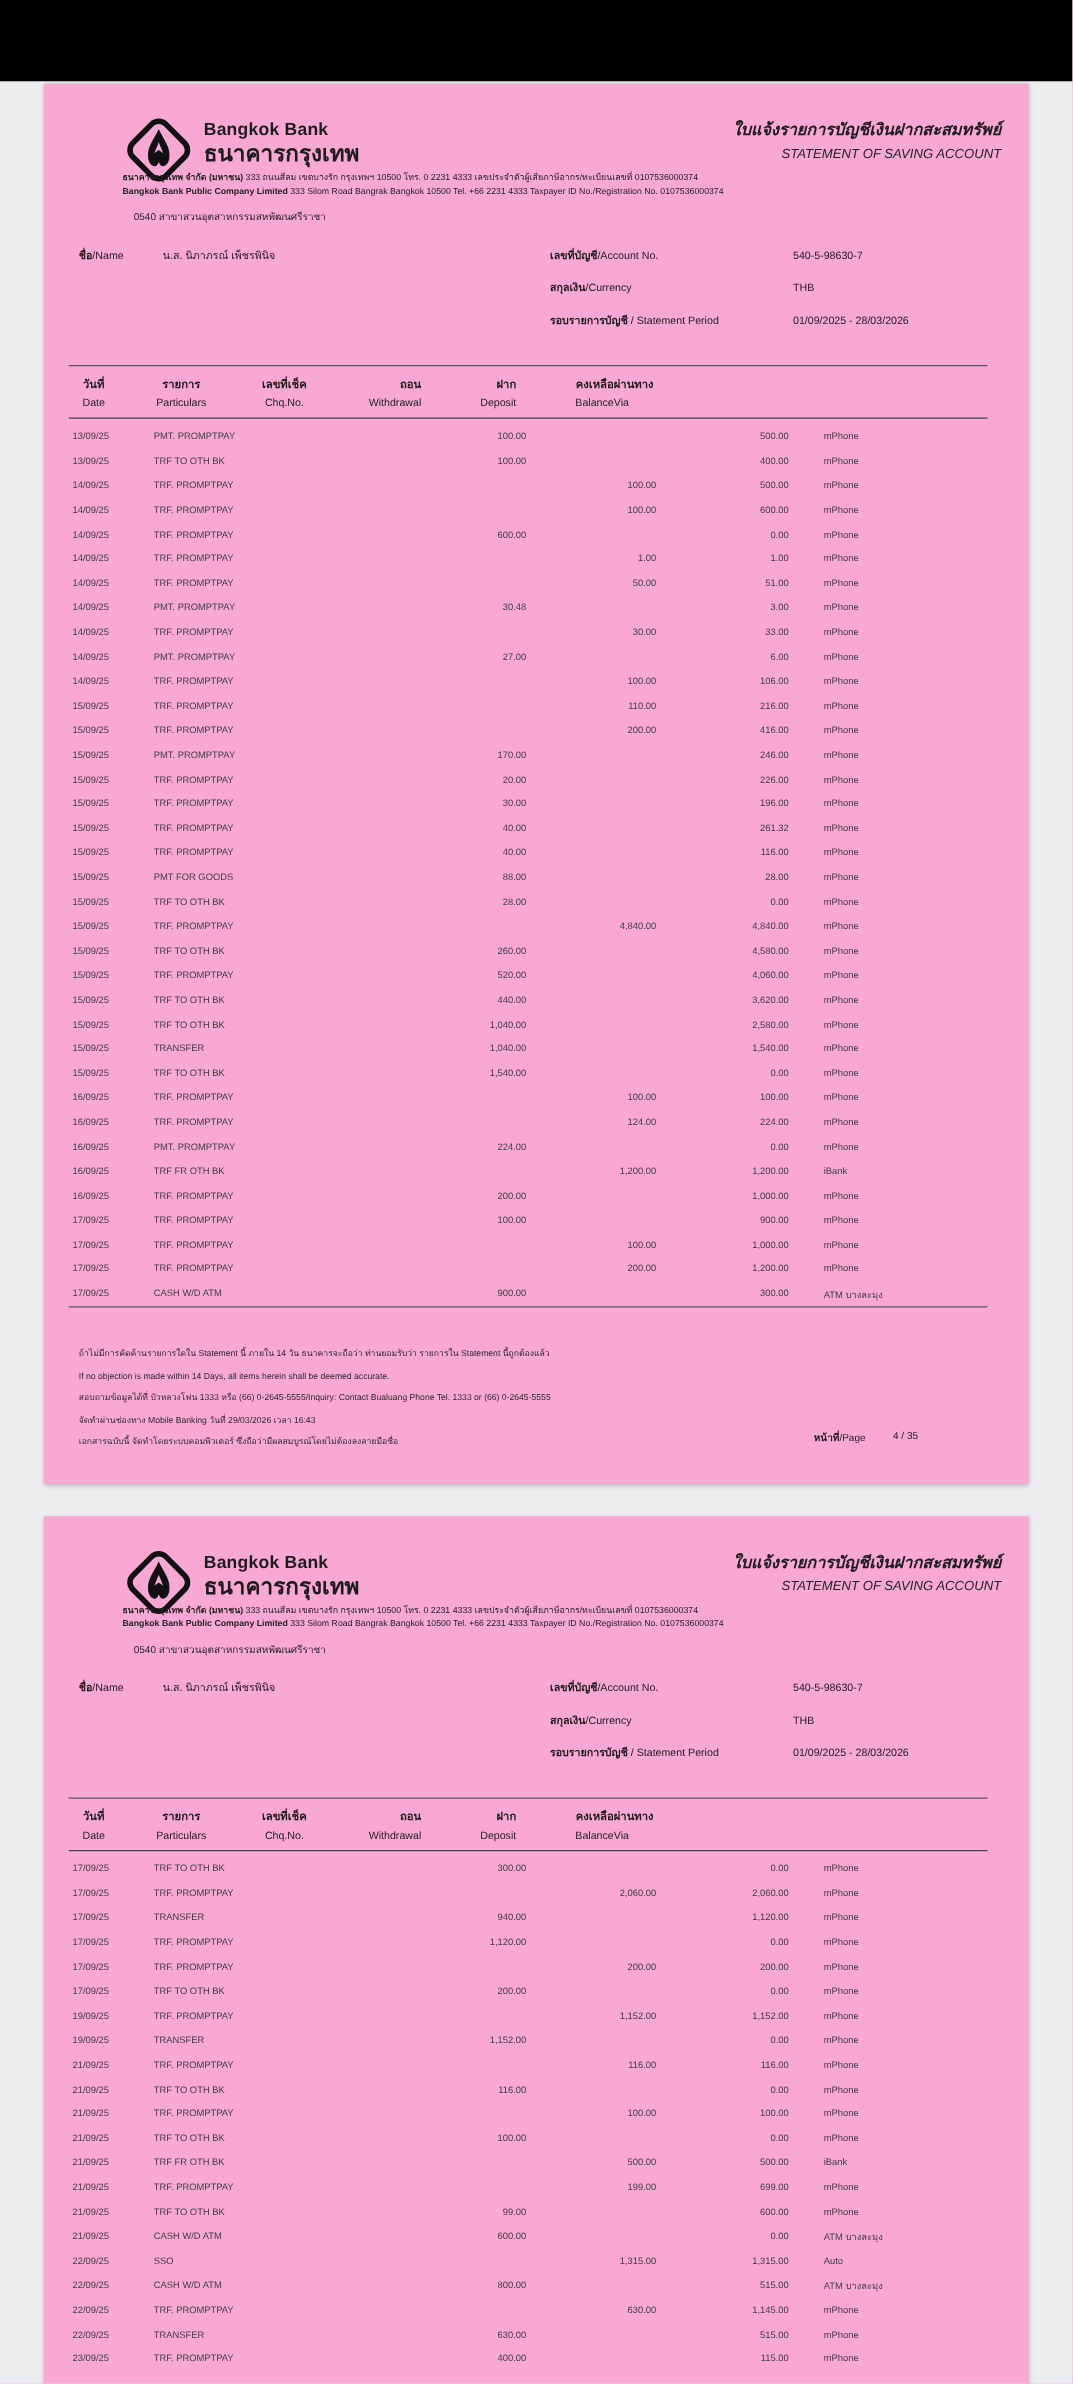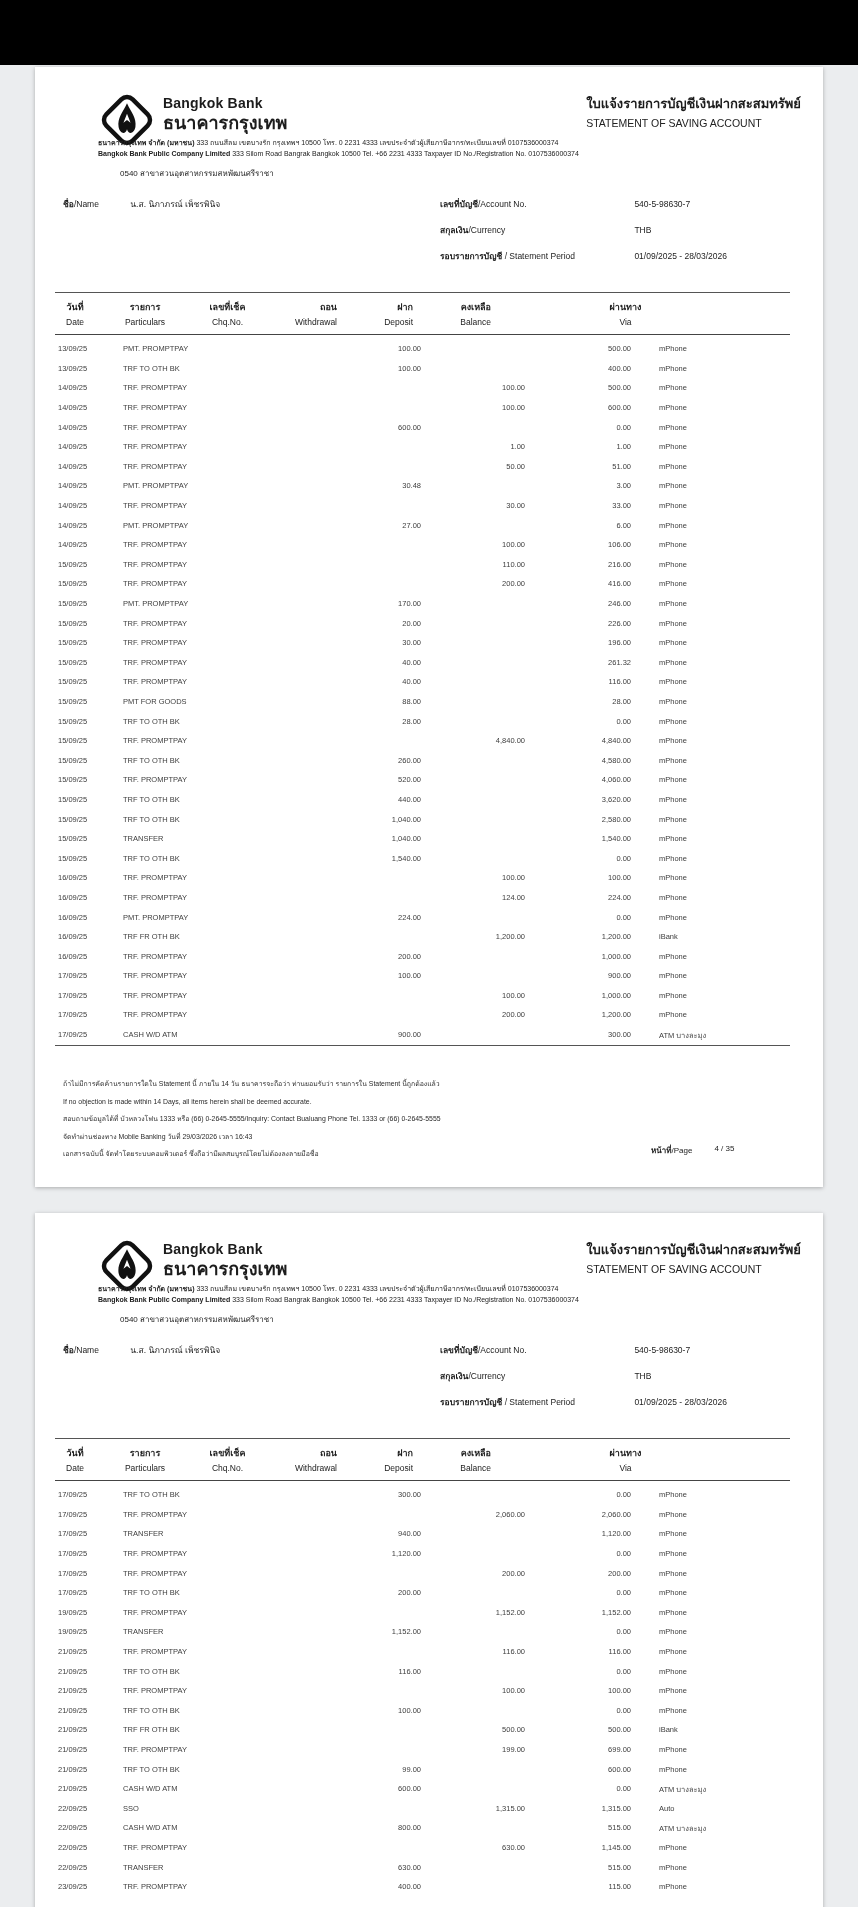--- a/index.html
+++ b/index.html
@@ -6,52 +6,52 @@
   body{
     width:858px;height:1907px;overflow:hidden;
     background:#ebedef;
     font-family:"Liberation Sans","DejaVu Sans",sans-serif;
     -webkit-font-smoothing:antialiased;
   }
   .top-bar{width:858px;height:65px;background:#000;}
   #pages{margin-top:2px;}
   .page{
     position:relative;width:788px;height:1120px;
-    margin:0 0 26px 35px;background:#ffffff;
+    margin:0 0 26px 35px;background:#f9a8d4;
     box-shadow:0 1px 4px rgba(0,0,0,.28);
     color:#1c1c1c;
   }
   
   .logo-block{position:absolute;left:65px;top:22px;display:flex;gap:9px;align-items:flex-start;}
   .logo-mark{width:54px;height:62px;flex:0 0 auto;}
   .logo-en{font-size:14px;font-weight:bold;letter-spacing:.2px;margin-top:6px;}
   .logo-th{font-size:18px;font-weight:bold;line-height:24px;}
-  .stmt-title{position:absolute;right:22px;top:26px;}
+  .stmt-title{position:absolute;right:22px;top:26px;text-align:right;font-style:italic;}
   .title-th{font-size:13px;font-weight:bold;}
   .title-en{font-size:10.5px;margin-top:3px;color:#222;}
   .address{position:absolute;left:63px;top:71px;font-size:7px;line-height:10.5px;color:#222;white-space:nowrap;}
-  .branch{position:absolute;left:85px;top:100px;font-size:8px;color:#222;}
+  .branch{position:absolute;left:72px;top:100px;font-size:8px;color:#222;}
   .lbl b{font-weight:bold;}
   .acct-left{position:absolute;left:28px;top:130px;font-size:8.5px;}
   .acct-left .val{margin-left:29px;}
   .info-row{position:absolute;font-size:8.5px;white-space:nowrap;}
   .info-row .ilbl{display:inline-block;width:192px;}
   .info-row .ival{display:inline-block;}
   
   .tbl-line{position:absolute;left:20px;width:735px;border-top:1px solid #555;}
   .tbl-topline{top:225px;}
   .tbl-headline{top:267px;border-top:1.4px solid #444;}
   .tbl-bottomline{top:978px;}
   .hgrid{position:absolute;left:20px;width:735px;display:grid;
          grid-template-columns:40px 100px 65px 77px 76px 78px 1fr;}
   .hrow-th{top:233px;font-size:9px;font-weight:bold;}
   .hrow-en{top:250px;font-size:8.5px;font-weight:normal;color:#222;}
   .h-c{text-align:center;}
   .h-r{text-align:right;}
-  .h-via{text-align:center;padding-right:30px;}
+  .h-via{text-align:left;padding-right:30px;}
   .rows{position:absolute;left:20px;top:272px;width:735px;}
   .trow{display:grid;grid-template-columns:40px 100px 65px 77px 76px 78px 1fr;
         height:19.6px;align-items:center;font-size:7.5px;color:#3d3d3d;white-space:nowrap;gap:28px;}
   .c-date{padding-left:3px;}
   .c-part{padding-left:0;}
   .c-chq{text-align:center;}
   .c-w,.c-d,.c-b{text-align:right;}
   .c-via{padding-left:0;}
   
   .footer{position:absolute;left:28px;top:1008px;font-size:6.9px;color:#2a2a2a;line-height:17.6px;white-space:nowrap;}

